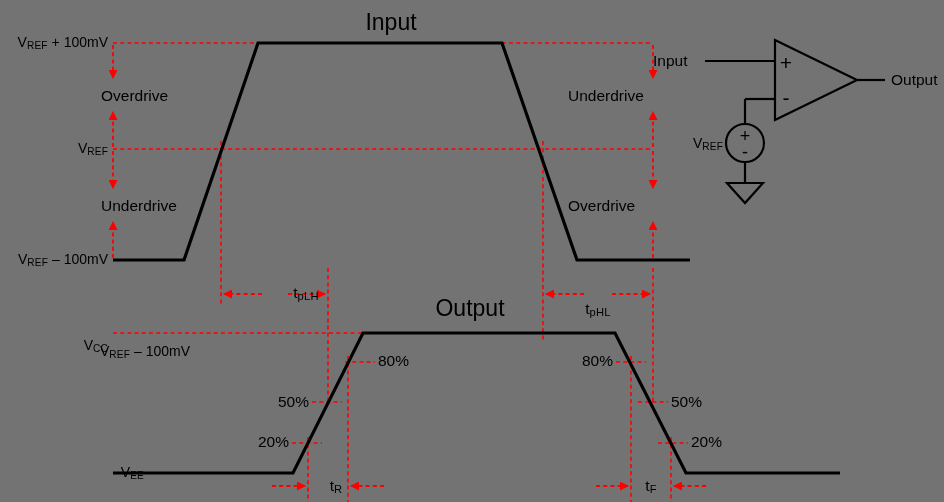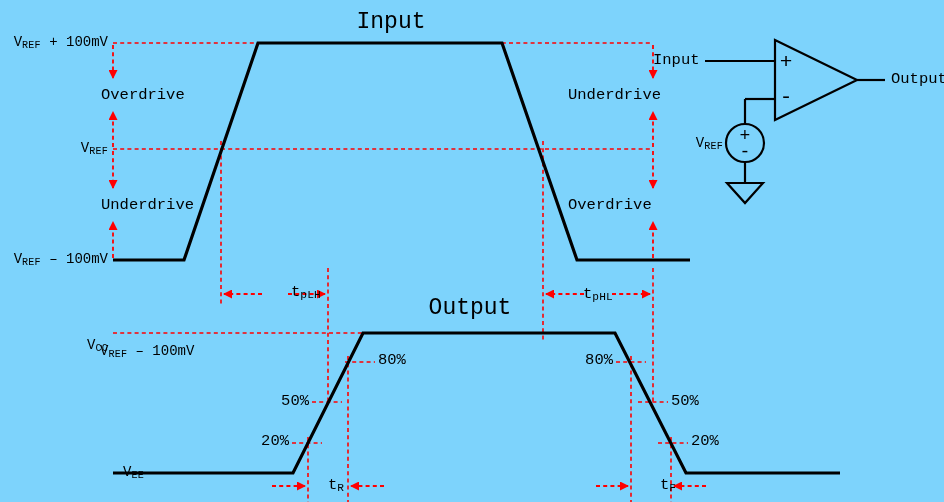--- a/index.html
+++ b/index.html
@@ -4,22 +4,22 @@
 <style>
   html, body {
     margin: 0;
     padding: 0;
     background: #ffffff;
   }
   #canvas {
     position: relative;
     width: 944px;
     height: 502px;
-    background: #7dd3fc;
-    font-family: Liberation Mono, monospace;
+    background: #737373;
+    font-family: Liberation Sans, sans-serif;
     overflow: hidden;
   }
   svg.layer {
     position: absolute;
     left: 0;
     top: 0;
     width: 944px;
     height: 502px;
   }
   .lbl {
@@ -143,21 +143,21 @@
   </div>
 
   <div class="lbl lbl-mid" style="left:101px; top:88px;">Overdrive</div>
   <div class="lbl lbl-mid" style="left:101px; top:198px;">Underdrive</div>
   <div class="lbl lbl-mid" style="left:568px; top:88px;">Underdrive</div>
   <div class="lbl lbl-mid" style="left:568px; top:198px;">Overdrive</div>
 
   <div class="lbl lbl-mid c" style="left:275px; top:285px;margin-left:31px;">
     <span>t</span><span class="sub">pLH</span>
   </div>
-  <div class="lbl lbl-mid c" style="left:598px; top:287px;">
+  <div class="lbl lbl-mid c" style="left:598px; top:301px;">
     <span>t</span><span class="sub">pHL</span>
   </div>
 
   <div class="lbl lbl-small r" style="left:108px; top:338px;">
     <span>V</span><span class="sub">CC</span>
   </div>
 
   <div class="lbl lbl-small" style="left:100px; top:344px;">
     <span>V</span><span class="sub">REF</span><span> – 100mV</span>
   </div>
@@ -169,21 +169,21 @@
   <div class="lbl lbl-mid r" style="left:289px; top:434px;">20%</div>
   <div class="lbl lbl-mid r" style="left:309px; top:394px;">50%</div>
   <div class="lbl lbl-mid" style="left:378px; top:353px;">80%</div>
   <div class="lbl lbl-mid r" style="left:613px; top:353px;">80%</div>
   <div class="lbl lbl-mid" style="left:671px; top:394px;">50%</div>
   <div class="lbl lbl-mid" style="left:691px; top:434px;">20%</div>
 
   <div class="lbl lbl-mid c" style="left:336px; top:478px;">
     <span>t</span><span class="sub">R</span>
   </div>
-  <div class="lbl lbl-mid c" style="left:668px; top:478px;">
+  <div class="lbl lbl-mid c" style="left:651px; top:478px;">
     <span>t</span><span class="sub">F</span>
   </div>
 
   <div class="lbl lbl-mid" style="left:653px; top:53px;">Input</div>
   <div class="lbl lbl-mid" style="left:891px; top:72px;">Output</div>
   <div class="lbl lbl-small r" style="left:723px; top:136px;">
     <span>V</span><span class="sub">REF</span>
   </div>
   <div class="lbl c" style="left:786px; top:52px; font-size:21px;">+</div>
   <div class="lbl c" style="left:786px; top:87px; font-size:21px;">-</div>

